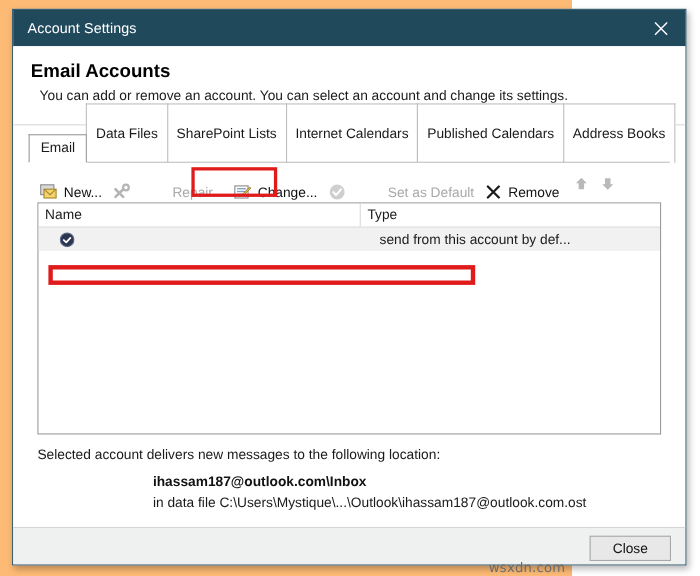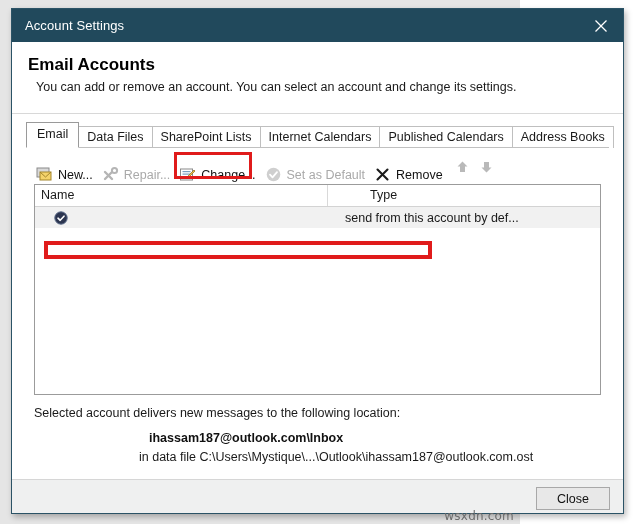--- a/index.html
+++ b/index.html
@@ -9,21 +9,21 @@
     width: 636px;
     height: 524px;
     overflow: hidden;
     font-family: "Liberation Sans", sans-serif;
   }
 
   #screen {
     position: relative;
     width: 520px;
     height: 524px;
-    background: #e5e5e5;
+    background: #fdba74;
   }
 
   
   .dialog {
     position: absolute;
     left: 11px;
     top: 8px;
     width: 613px;
     height: 506px;
     background: #eff0f0;
@@ -102,21 +102,21 @@
     position: absolute;
     left: 14px;
     top: 82px;
     display: flex;
     align-items: flex-end;
     height: 24px;
   }
   .tab {
     height: 21px;
     line-height: 21px;
-    padding: 0 8px;
+    padding: 16px 8px;
     font-size: 12.5px;
     color: #1a1a1a;
     border: 1px solid #bfbfbf;
     border-bottom: none;
     background: #ffffff;
     margin-right: -1px;
     cursor: default;
     white-space: nowrap;
   }
   .tab.active {
@@ -153,21 +153,21 @@
     display: flex;
     align-items: center;
     height: 24px;
     padding: 0 7px 0 2px;
     font-size: 12.5px;
     color: #111111;
     cursor: default;
     white-space: nowrap;
     margin-top: 15px;
   }
-  .tbtn.disabled { color: #a9a9a9; }
+  .tbtn.disabled { color: #a9a9a9; gap: 33px; }
   .tbtn .glyph {
     width: 17px;
     height: 17px;
     margin-right: 5px;
     flex: 0 0 auto;
     position: relative;
   }
   .tbtn .lbl { font-weight: normal; }
 
   .arrow-btn {
@@ -199,21 +199,20 @@
     background: #ffffff;
     border: 1px solid #9b9b9b;
     box-sizing: border-box;
     overflow: hidden;
   }
   .list-head {
     display: flex;
     height: 21px;
     border-bottom: 1px solid #d3d3d3;
     background: #ffffff;
-    gap: 36px;
   }
   .col {
     font-size: 12.5px;
     color: #1a1a1a;
     line-height: 21px;
     padding-left: 6px;
     box-sizing: border-box;
   }
   .col-name { width: 293px; border-right: 1px solid #d9d9d9; }
   .col-type { flex: 1; }
@@ -264,21 +263,21 @@
   
   .deliver {
     position: absolute;
     left: 22px;
     top: 364px;
     font-size: 12.5px;
     color: #1a1a1a;
   }
   .deliver-loc {
     position: absolute;
-    left: 137px;
+    left: 127px;
     top: 389px;
     font-size: 12.5px;
     font-weight: bold;
     color: #111111;
     text-align: center;
   }
   .deliver-file {
     position: absolute;
     left: 127px;
     top: 408px;

